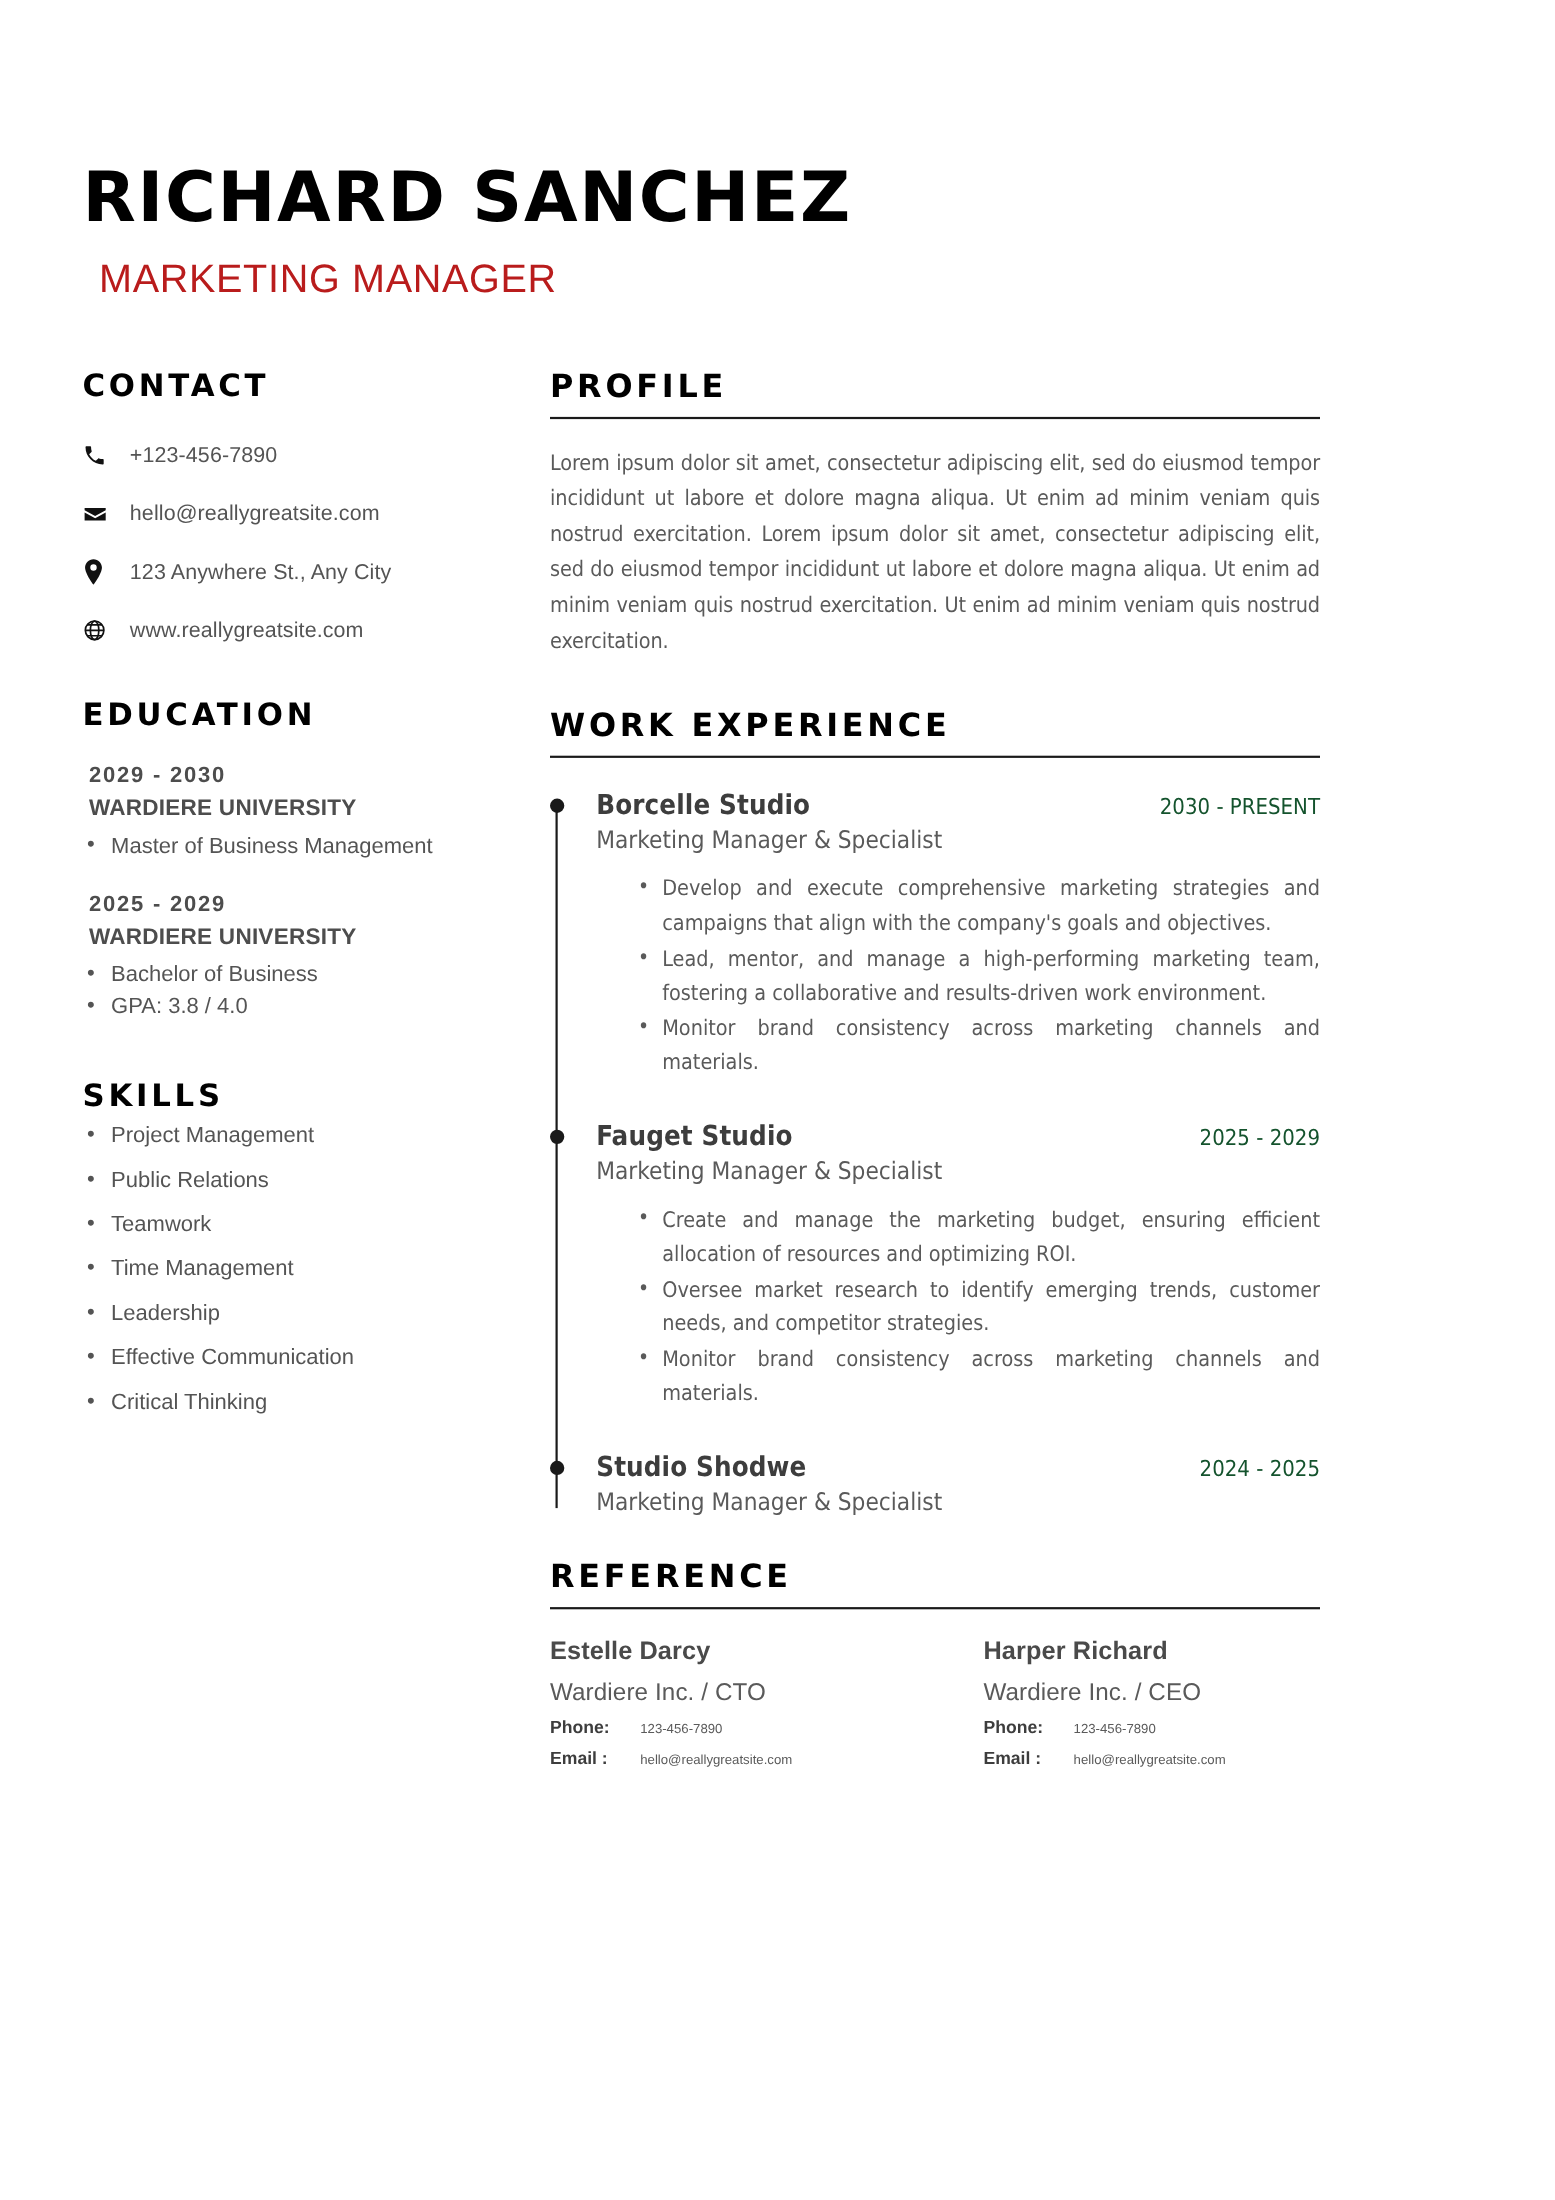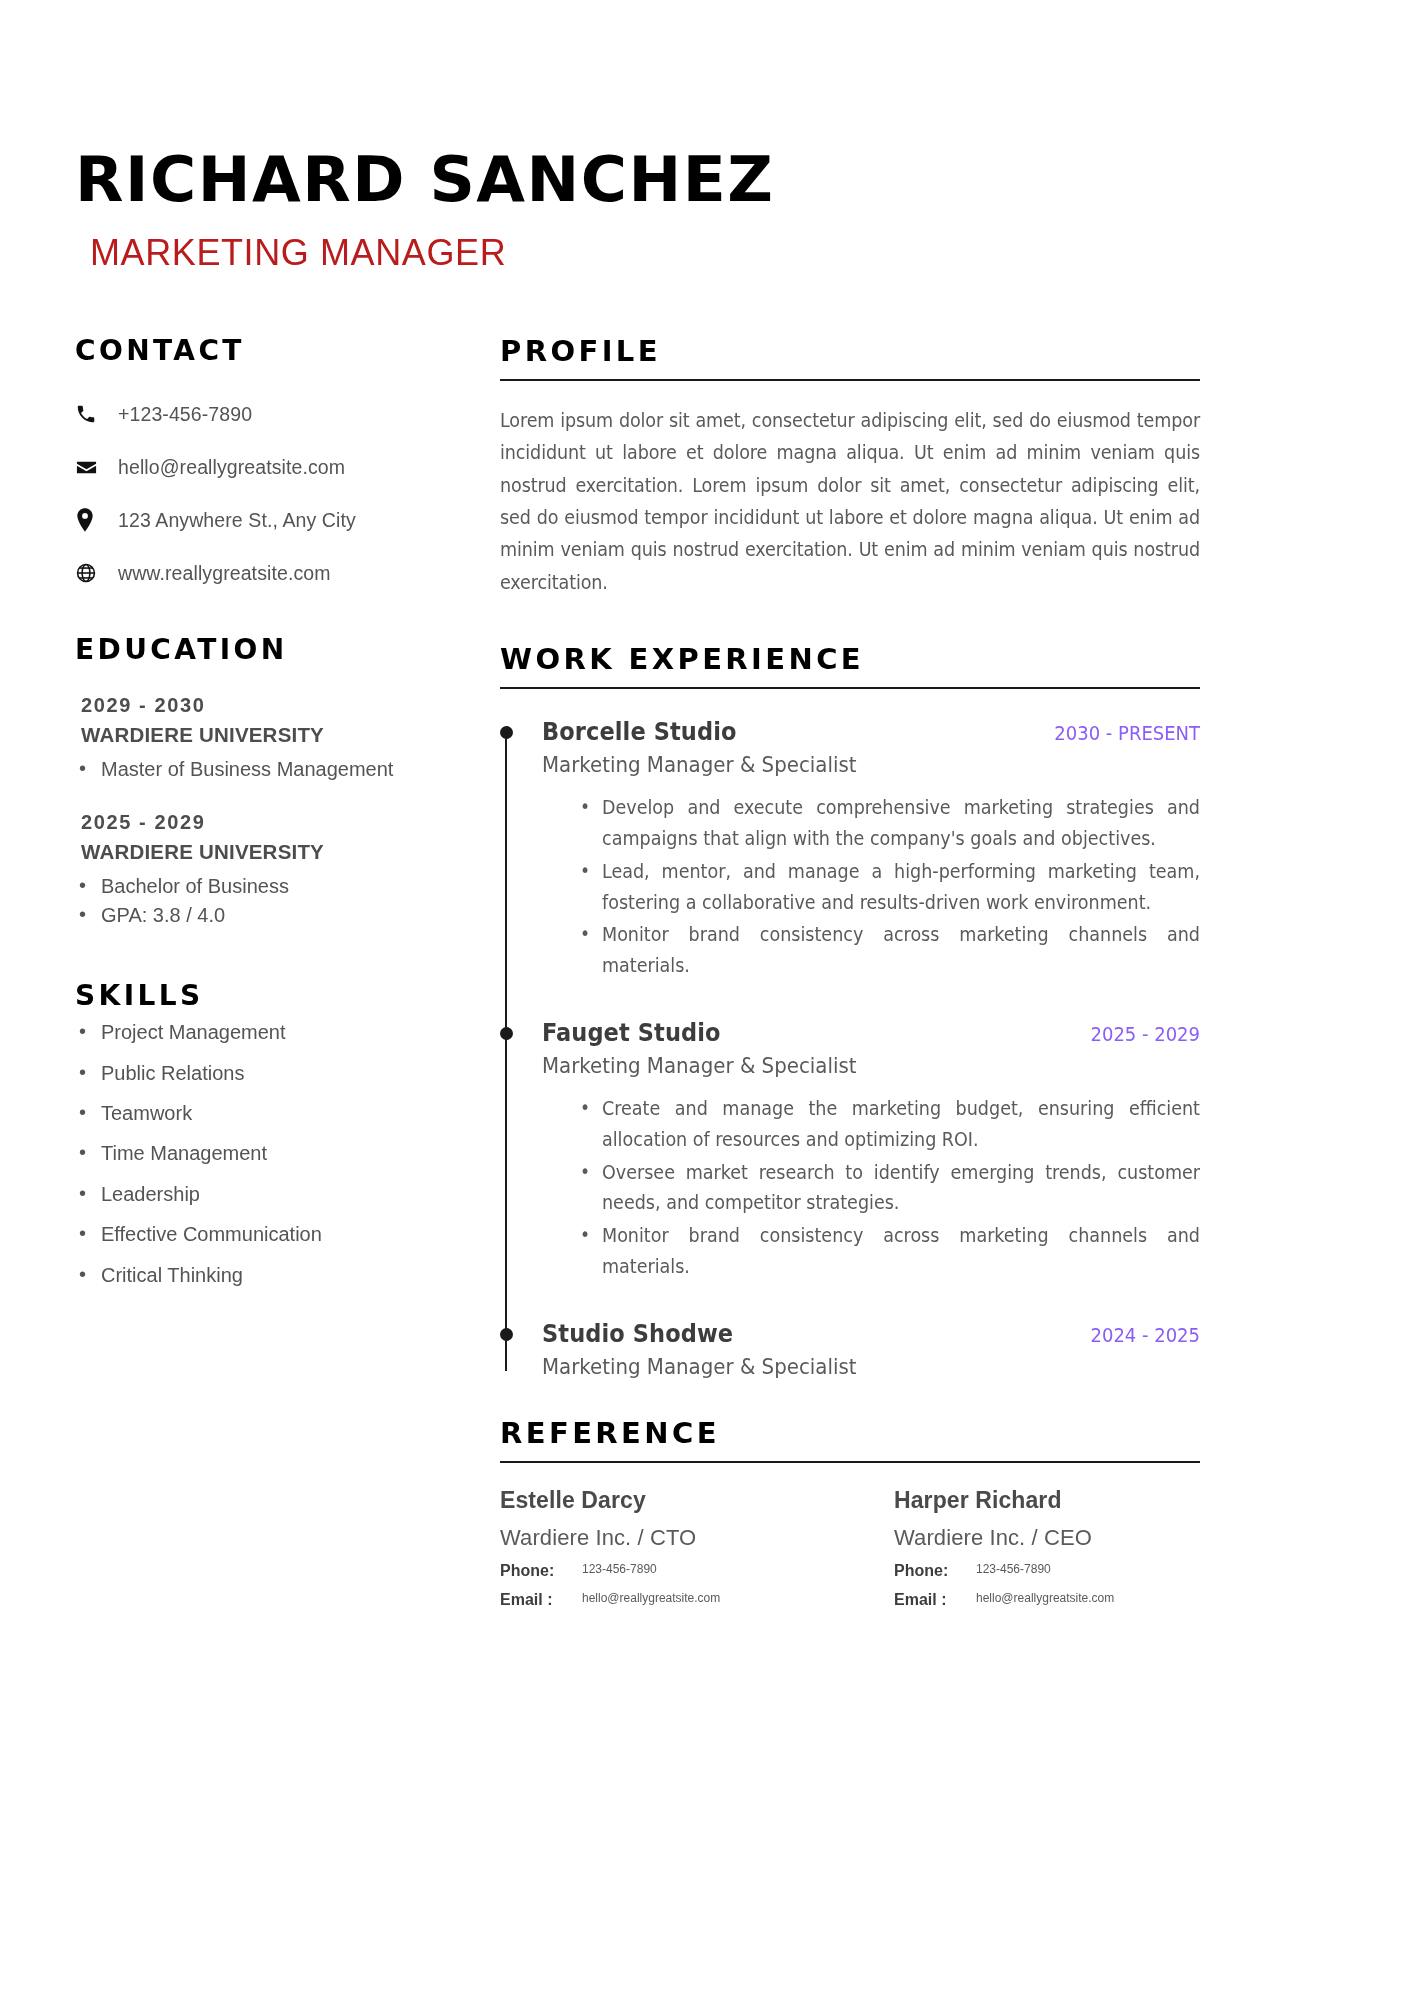--- a/index.html
+++ b/index.html
@@ -211,21 +211,21 @@
   .company {
     font-family: "DejaVu Sans Condensed", "Liberation Sans Narrow", "Liberation Sans", sans-serif;
     font-size: 25px;
     font-weight: bold;
     color: #3d3d3d;
     letter-spacing: 0.1px;
   }
   .job-dates {
     font-family: "DejaVu Sans Condensed", "Liberation Sans Narrow", "Liberation Sans", sans-serif;
     font-size: 20px;
-    color: #8b5cf6;
+    color: #14532d;
     white-space: nowrap;
     padding-left: 18px;
   }
   .job-role {
     font-family: "DejaVu Sans Condensed", "Liberation Sans Narrow", "Liberation Sans", sans-serif;
     font-size: 22px;
     color: #5a5a5a;
     margin-top: 6px;
   }
   ul.job-bullets {
@@ -270,21 +270,21 @@
   }
   .ref-role {
     font-size: 22px;
     color: #5a5a5a;
     margin-top: 11px;
     letter-spacing: 0.1px;
   }
   .ref-line {
     display: flex;
     margin-top: 11px;
-    align-items: flex-start;
+    align-items: center;
   }
   .ref-label {
     font-size: 16px;
     font-weight: bold;
     color: #3d3d3d;
     flex: 0 0 72px;
   }
   .ref-value {
     font-size: 12px;
     color: #5a5a5a;

